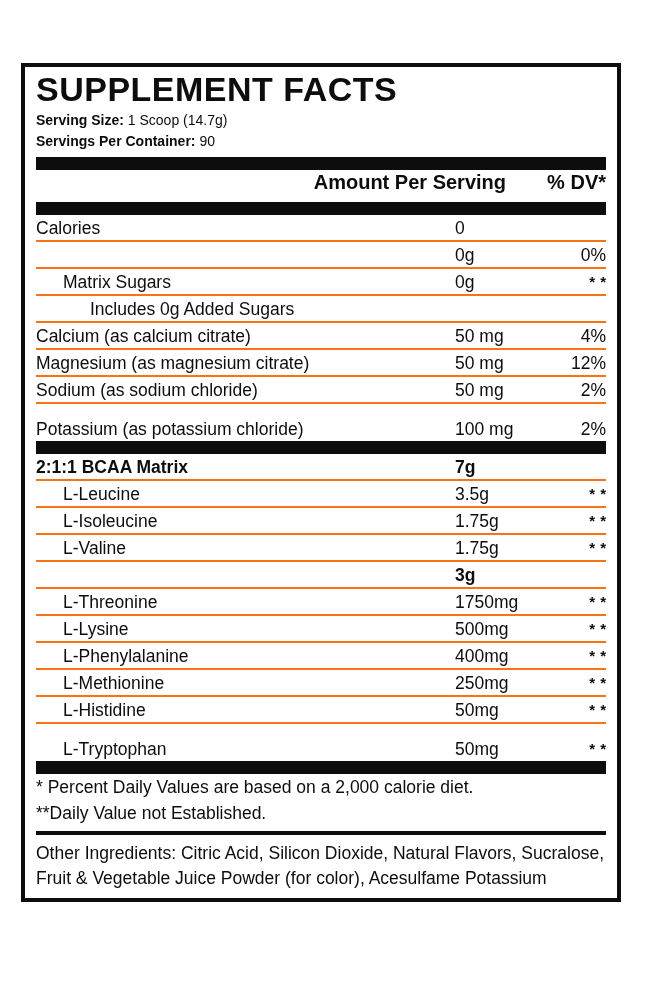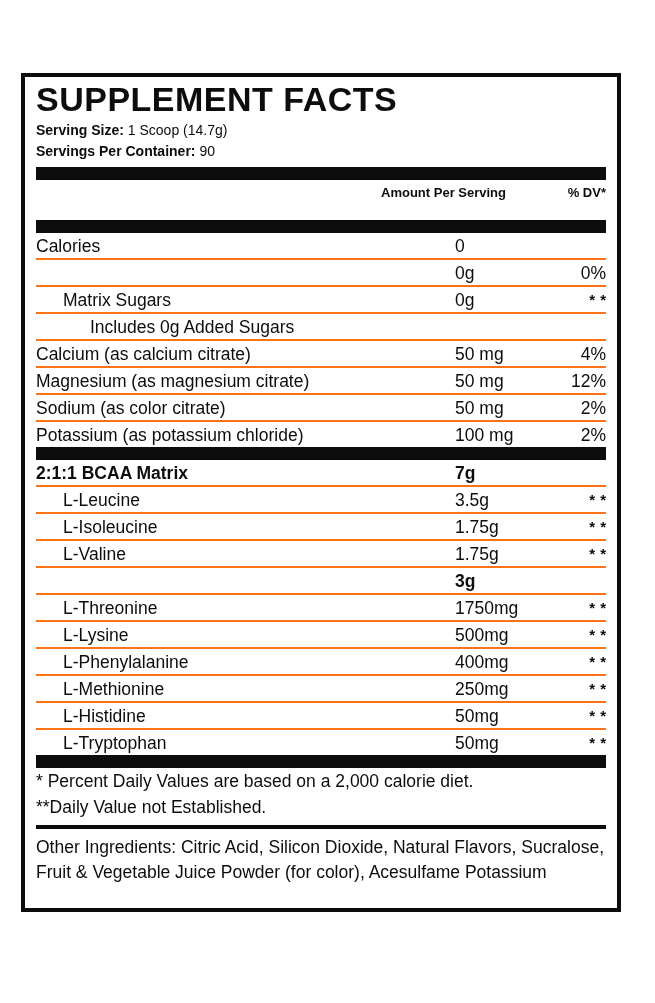--- a/index.html
+++ b/index.html
@@ -8,21 +8,21 @@
     width: 655px;
     height: 1003px;
     background: #ffffff;
     font-family: "Liberation Sans", sans-serif;
     color: #0d0d0d;
     overflow: hidden;
   }
   .panel {
     position: absolute;
     left: 21px;
-    top: 73px;
+    top: 63px;
     width: 600px;
     height: 839px;
     box-sizing: border-box;
     border: 4px solid #0d0d0d;
     background: #ffffff;
     padding: 5px 11px 8px 11px;
   }
   .title {
     font-size: 34px;
     font-weight: bold;
@@ -38,36 +38,36 @@
     white-space: nowrap;
   }
   .serving-line .lbl { font-weight: bold; }
   .bar {
     height: 13px;
     background: #0d0d0d;
   }
   .bar.first { margin-top: 5px; }
   .cols-row {
     position: relative;
-    height: 40px;
+    height: 32px;
     line-height: 25px;
     font-weight: bold;
-    font-size: 13px;
+    font-size: 20px;
   }
   .cols-row .col-amount { position: absolute; right: 100px; }
   .cols-row .col-dv { position: absolute; right: 0; }
   .row {
     position: relative;
     height: 25px;
     line-height: 26px;
     border-bottom: 2px solid #f97316;
     font-size: 17.5px;
     white-space: nowrap;
   }
-  .row.no-sep { border-bottom: none; }
+  .row.no-sep { border-bottom: none; margin-top: 12px; }
   .row.bold { font-weight: bold; }
   .row .name { display: inline-block; }
   .row.indent1 .name { margin-left: 27px; }
   .row.indent2 .name { margin-left: 54px; }
   .row .amount { position: absolute; left: 419px; top: 0; }
   .row .dv { position: absolute; right: 0; top: 0; }
   .row .dv.stars {
     letter-spacing: 5px;
     font-size: 15px;
     font-weight: bold;
@@ -146,21 +146,21 @@
     <span class="dv">4%</span>
   </div>
 
   <div class="row">
     <span class="name">Magnesium (as magnesium citrate)</span>
     <span class="amount">50 mg</span>
     <span class="dv">12%</span>
   </div>
 
   <div class="row">
-    <span class="name">Sodium (as color citrate)</span>
+    <span class="name">Sodium (as sodium chloride)</span>
     <span class="amount">50 mg</span>
     <span class="dv">2%</span>
   </div>
 
   <div class="row no-sep">
     <span class="name">Potassium (as potassium chloride)</span>
     <span class="amount">100 mg</span>
     <span class="dv">2%</span>
   </div>
 <div class="bar"></div>

